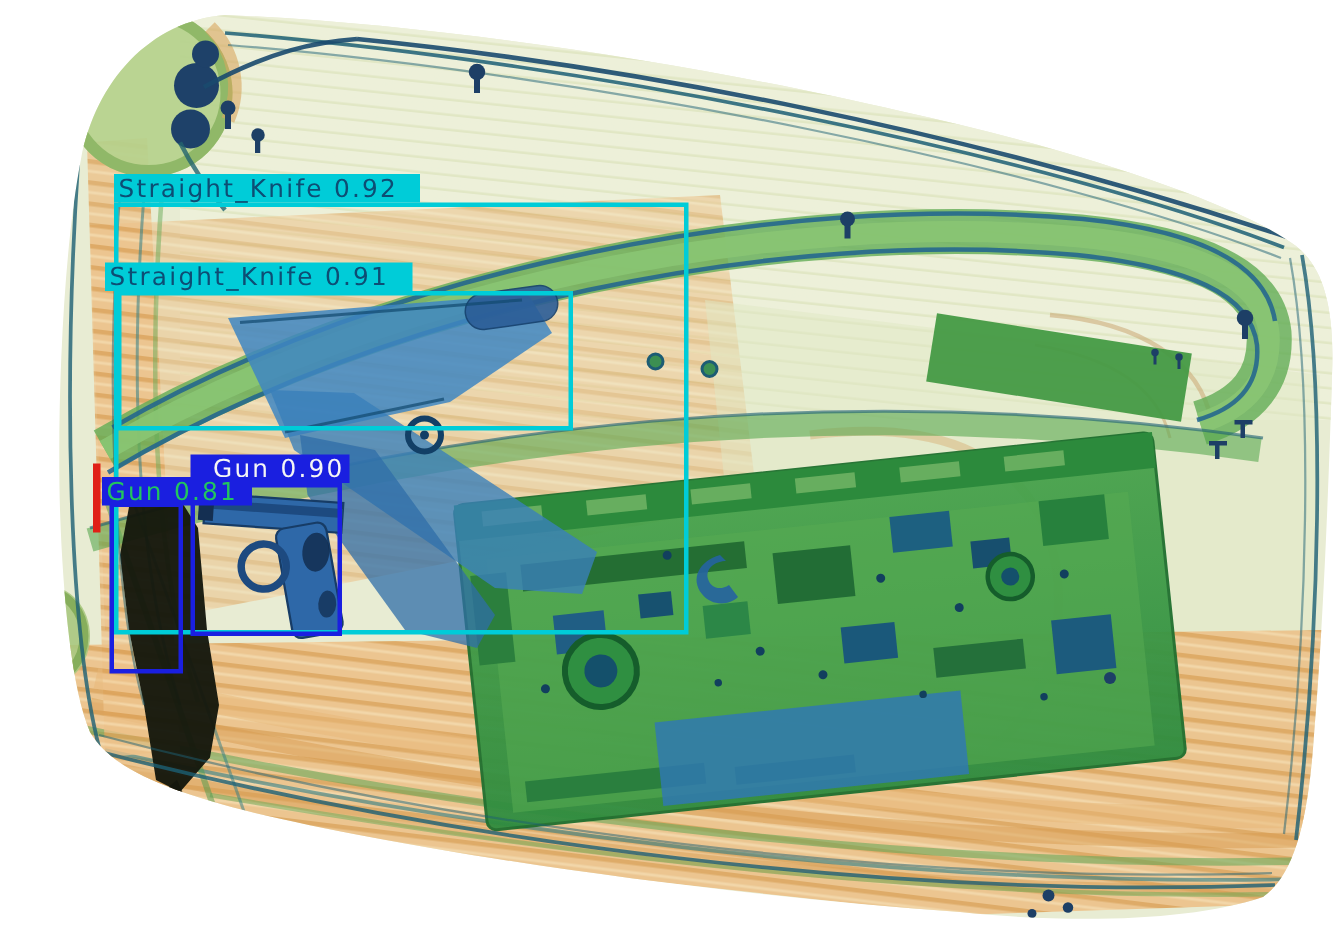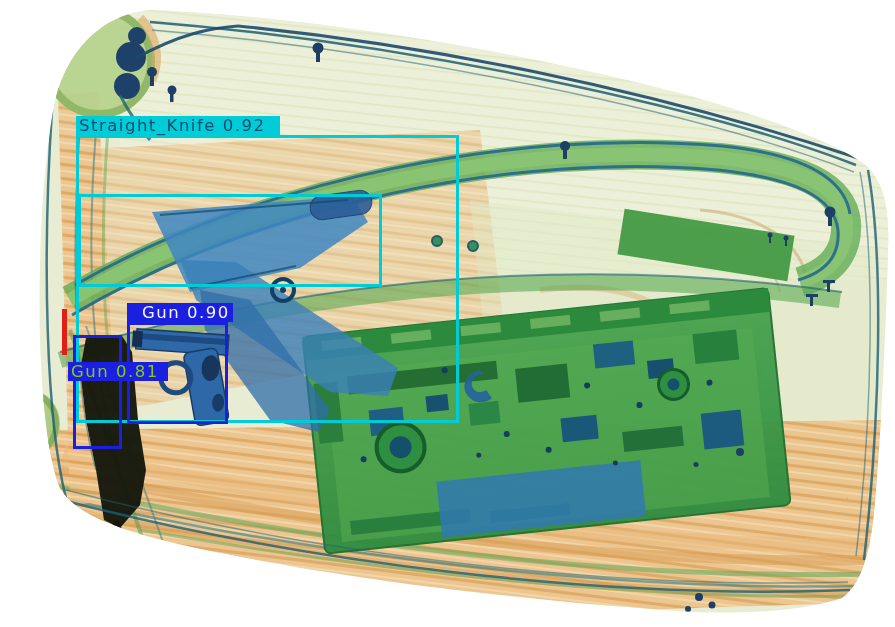--- a/index.html
+++ b/index.html
@@ -204,20 +204,21 @@
         <circle cx="473" cy="246" r="5" fill="#3c8f52" stroke="#1d5c74" stroke-width="2"></circle>
         <circle cx="740" cy="452" r="4"></circle>
       </g>
     </g>
   </svg>
 
   <div id="detections-layer">
       <div class="det-box" style="left: 76px; top: 135px; width: 383px; height: 288px; border-color: rgb(0, 204, 216);"></div>
       <div class="det-label" style="left: 76px; top: 116px; min-width: 204px; height: 19px; background: rgb(0, 204, 216); color: rgb(13, 77, 116);">Straight_Knife 0.92</div>
       <div class="det-box" style="left: 78px; top: 194px; width: 304px; height: 93px; border-color: rgb(0, 204, 216);"></div>
+      <div class="det-label" style="left: 70px; top: 175px; min-width: 205px; height: 19px; background: rgb(0, 204, 216); color: rgb(13, 77, 116);">Straight_Knife 0.91</div>
       <div class="det-box" style="left: 127px; top: 322px; width: 101px; height: 102px; border-color: rgb(26, 31, 224);"></div>
       <div class="det-label" style="left: 127px; top: 303px; min-width: 100px; height: 19px; background: rgb(26, 31, 224); color: rgb(245, 245, 245); padding-left: 15px;">Gun 0.90</div>
       <div class="det-box" style="left: 73px; top: 335px; width: 49px; height: 114px; border-color: rgb(26, 31, 224);"></div>
-      <div class="det-label" style="left: 68px; top: 318px; min-width: 100px; height: 19px; background: rgb(26, 31, 224); color: #84cc16; margin-top: 44px;">Gun 0.81</div>
+      <div class="det-label" style="left: 68px; top: 318px; min-width: 100px; height: 19px; background: rgb(26, 31, 224); color: #22c55e;">Gun 0.81</div>
       <div class="red-mark" style="left: 62px; top: 309px; width: 5px; height: 46px; background: rgb(224, 32, 23);"></div>
     </div>
 
 </div>
 
 </body></html>

